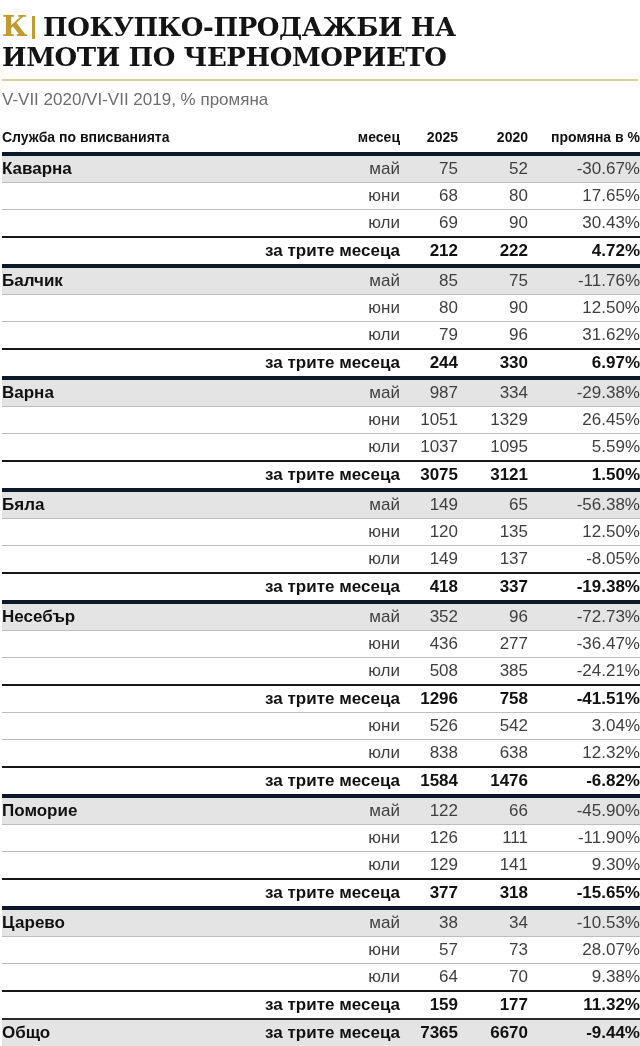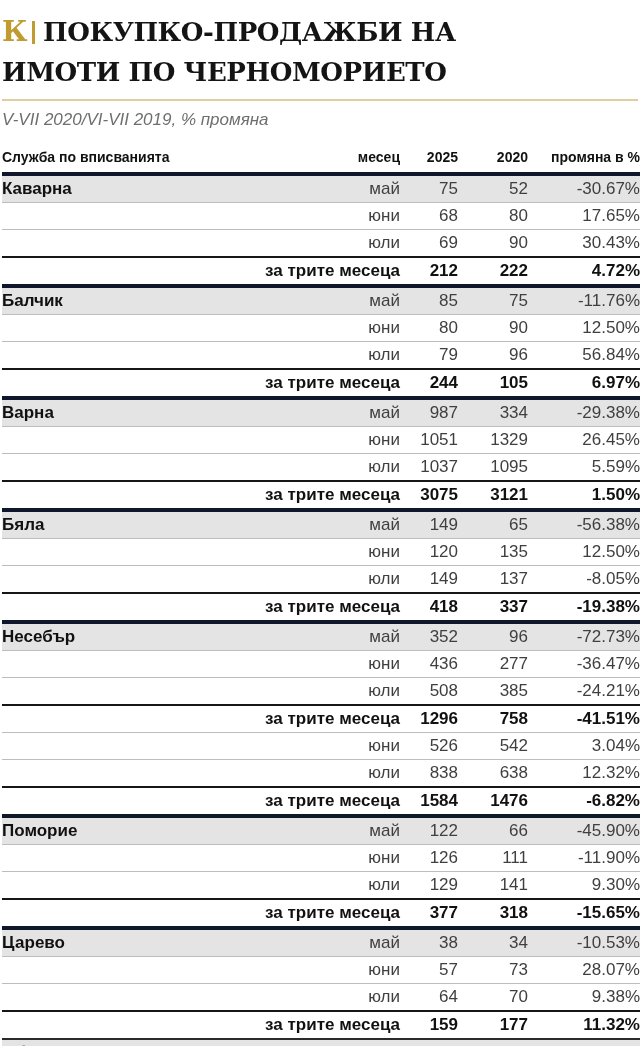--- a/index.html
+++ b/index.html
@@ -9,21 +9,21 @@
     color:#1a1a1a;
     overflow:hidden;
   }
   .page { padding:12px 2px 0 2px; }
 
   
   .masthead {
     font-family:"DejaVu Serif", serif;
     font-weight:bold;
     font-size:26px;
-    line-height:40px;
+    line-height:30px;
     letter-spacing:-0.4px;
     color:#141414;
   }
   .logo-k {
     color:#BF9B30;
     font-size:28px;
     margin-right:5px;
   }
   .logo-bar {
     display:inline-block;
@@ -33,21 +33,20 @@
     vertical-align:-3px;
   }
   .gold-rule {
     height:2px;
     background:#DDD0A0;
     margin-top:7px;
   }
 
   
   .subtitle {
-    font-style:italic;
     color:#6e6e6e;
     font-size:17px;
     margin:9px 0 0 0;
   }
 
   
   table.records {
     width:638px;
     border-collapse:collapse;
     table-layout:fixed;
@@ -170,27 +169,27 @@
           <td>юни</td>
           <td>80</td>
           <td>90</td>
           <td>12.50%</td>
         </tr>
         <tr class="month">
           <td></td>
           <td>юли</td>
           <td>79</td>
           <td>96</td>
-          <td>56.84%</td>
+          <td>31.62%</td>
         </tr>
         <tr class="total">
           <td></td>
           <td>за трите месеца</td>
           <td>244</td>
-          <td>105</td>
+          <td>330</td>
           <td>6.97%</td>
         </tr>
         <tr class="city">
           <td>Варна</td>
           <td>май</td>
           <td>987</td>
           <td>334</td>
           <td>-29.38%</td>
         </tr>
         <tr class="month">

